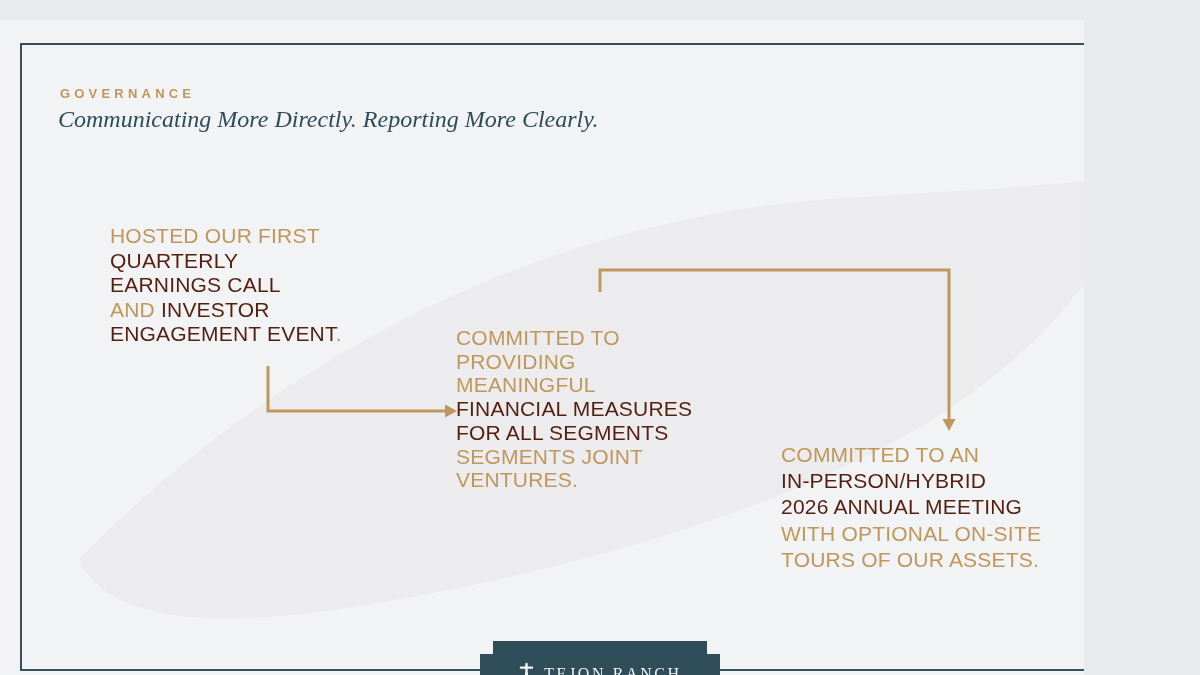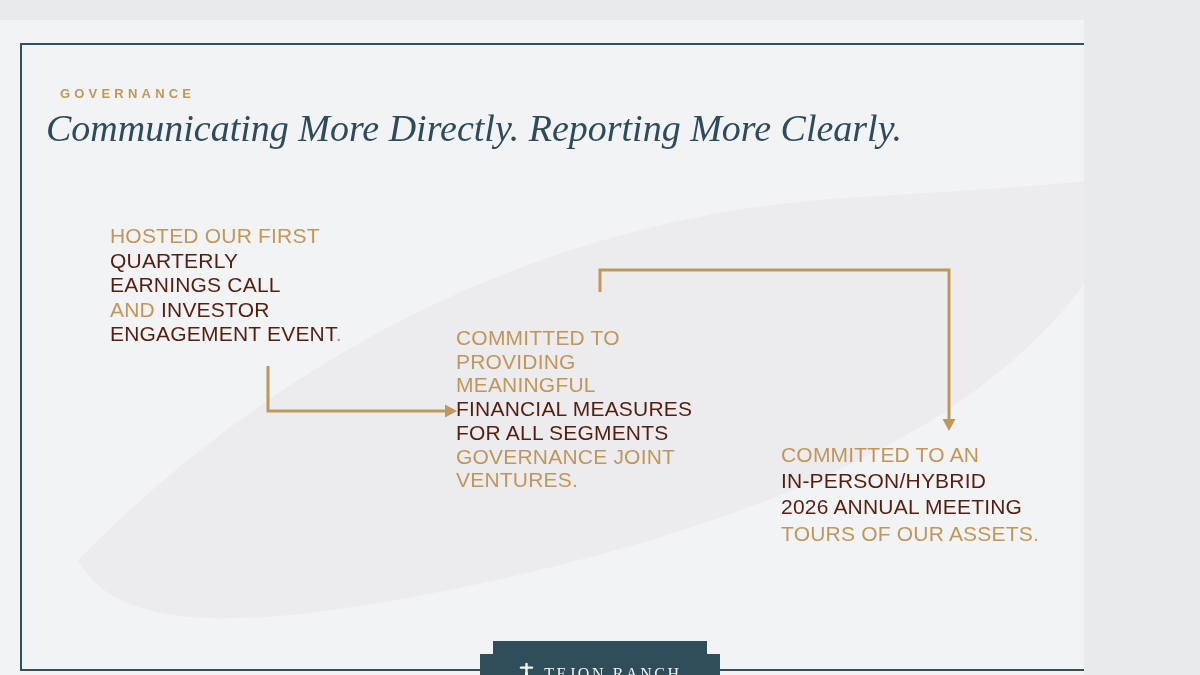--- a/index.html
+++ b/index.html
@@ -18,23 +18,23 @@
   .bg-svg{z-index:0;} .arrow-svg{z-index:2;}
   .frame{
     position:absolute; z-index:1; left:20px; top:23px; width:1158px; height:628px;
     box-sizing:border-box; border:2px solid var(--frame);
   }
   .eyebrow{
     position:absolute; z-index:3; left:60px; top:66px;
     font-size:13px; font-weight:700; letter-spacing:4.2px; color:var(--gold);
   }
   .title{
-    position:absolute; z-index:3; left:46px; top:86px; width:1080px;
+    position:absolute; z-index:3; left:58px; top:86px; width:1080px;
     font-family:"Liberation Serif", serif; font-style:italic; font-weight:400;
-    font-size:38px; color:var(--title-teal); white-space:nowrap;
+    font-size:24px; color:var(--title-teal); white-space:nowrap;
   }
   .tb{
     position:absolute; z-index:3; text-align:left;
     font-weight:400; font-size:21px; letter-spacing:0.2px;
   }
   .tb-1{left:110px; top:204px; width:320px; line-height:24.5px;}
   .tb-2{left:456px; top:306px; width:320px; line-height:23.7px;}
   .tb-3{left:781px; top:422px; width:340px; line-height:26.2px;}
   .gold{color:var(--gold);} .maroon{color:var(--maroon);}
   .banner{position:absolute; z-index:4; left:480px; top:621px; width:240px; height:52px;}
@@ -94,28 +94,29 @@
     <div><span class="gold">AND </span><span class="maroon">INVESTOR</span></div>
     <div><span class="maroon">ENGAGEMENT EVENT</span><span class="gold">.</span></div>
   </div>
 
   <div class="tb tb-2">
     <div><span class="gold">COMMITTED TO</span></div>
     <div><span class="gold">PROVIDING</span></div>
     <div><span class="gold">MEANINGFUL</span></div>
     <div><span class="maroon">FINANCIAL MEASURES</span></div>
     <div><span class="maroon">FOR ALL SEGMENTS</span></div>
-    <div><span class="gold">GOVERNANCE JOINT</span></div>
+    <div><span class="gold">SEGMENTS JOINT</span></div>
     <div><span class="gold">VENTURES.</span></div>
   </div>
 
   <div class="tb tb-3">
     <div><span class="gold">COMMITTED TO AN</span></div>
     <div><span class="maroon">IN-PERSON/HYBRID</span></div>
     <div><span class="maroon">2026 ANNUAL MEETING</span></div>
+    <div><span class="gold">WITH OPTIONAL ON-SITE</span></div>
     <div><span class="gold">TOURS OF OUR ASSETS.</span></div>
   </div>
 
   <div class="page-number">41</div>
 
   <div class="banner">
     <div class="banner-tab"></div>
     <div class="banner-main">
       <svg width="17" height="24" viewBox="0 0 17 24" aria-hidden="true">
         <g stroke="#f5f7f7" stroke-width="2.4" fill="none" stroke-linecap="round">

